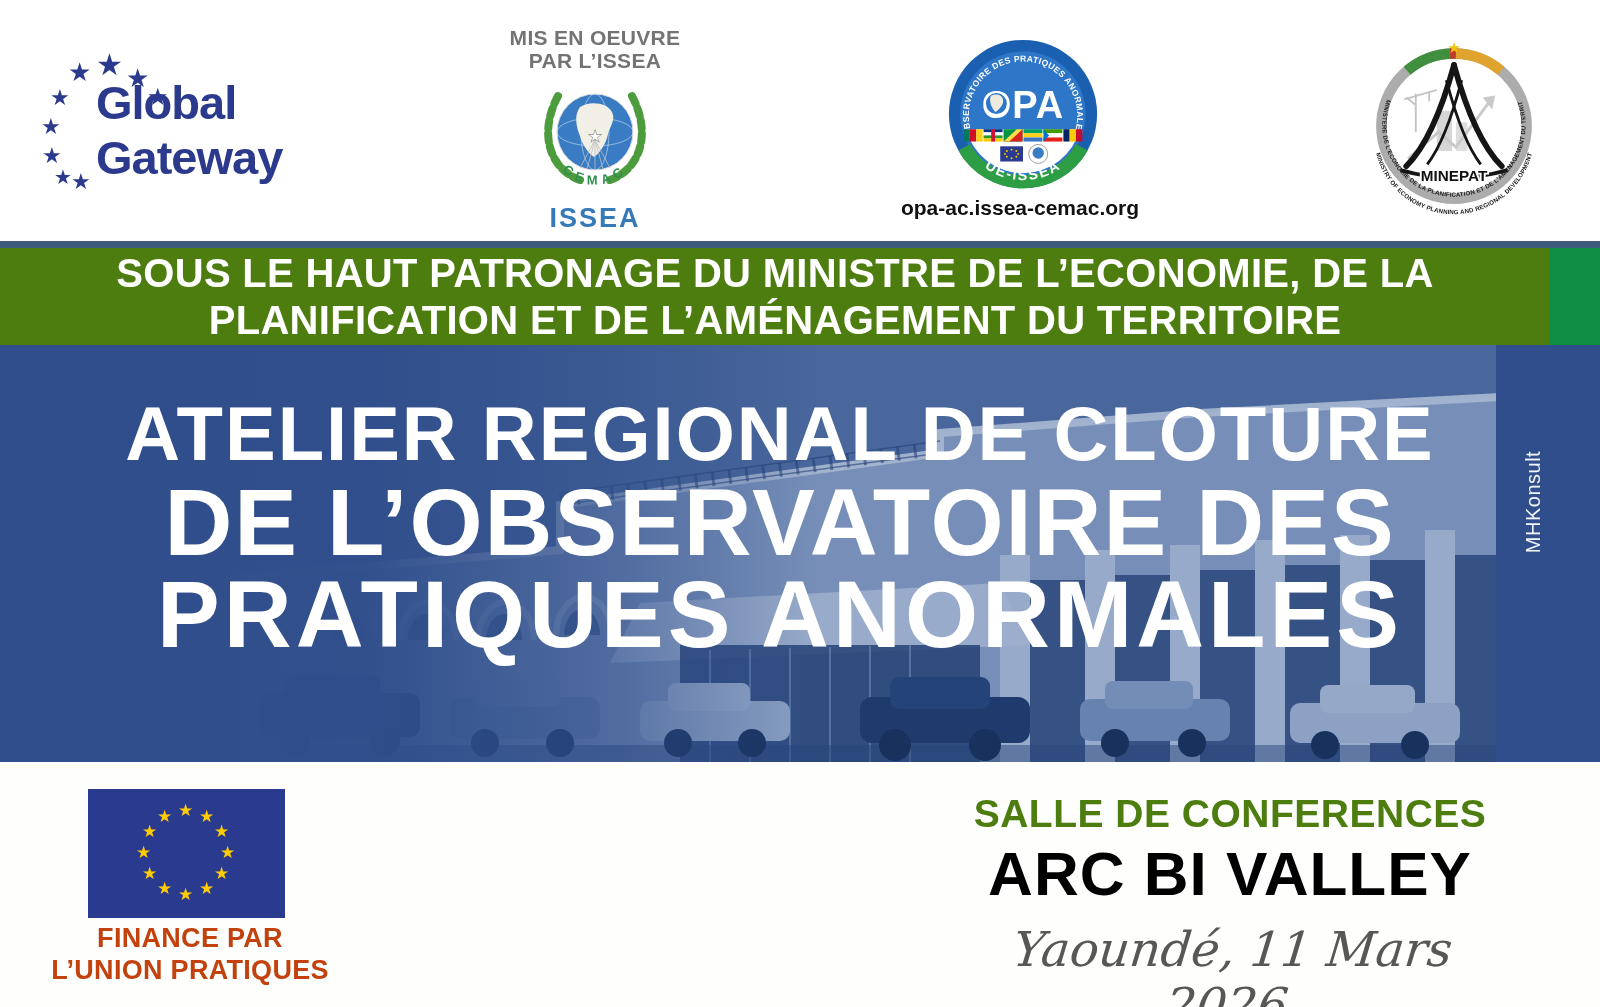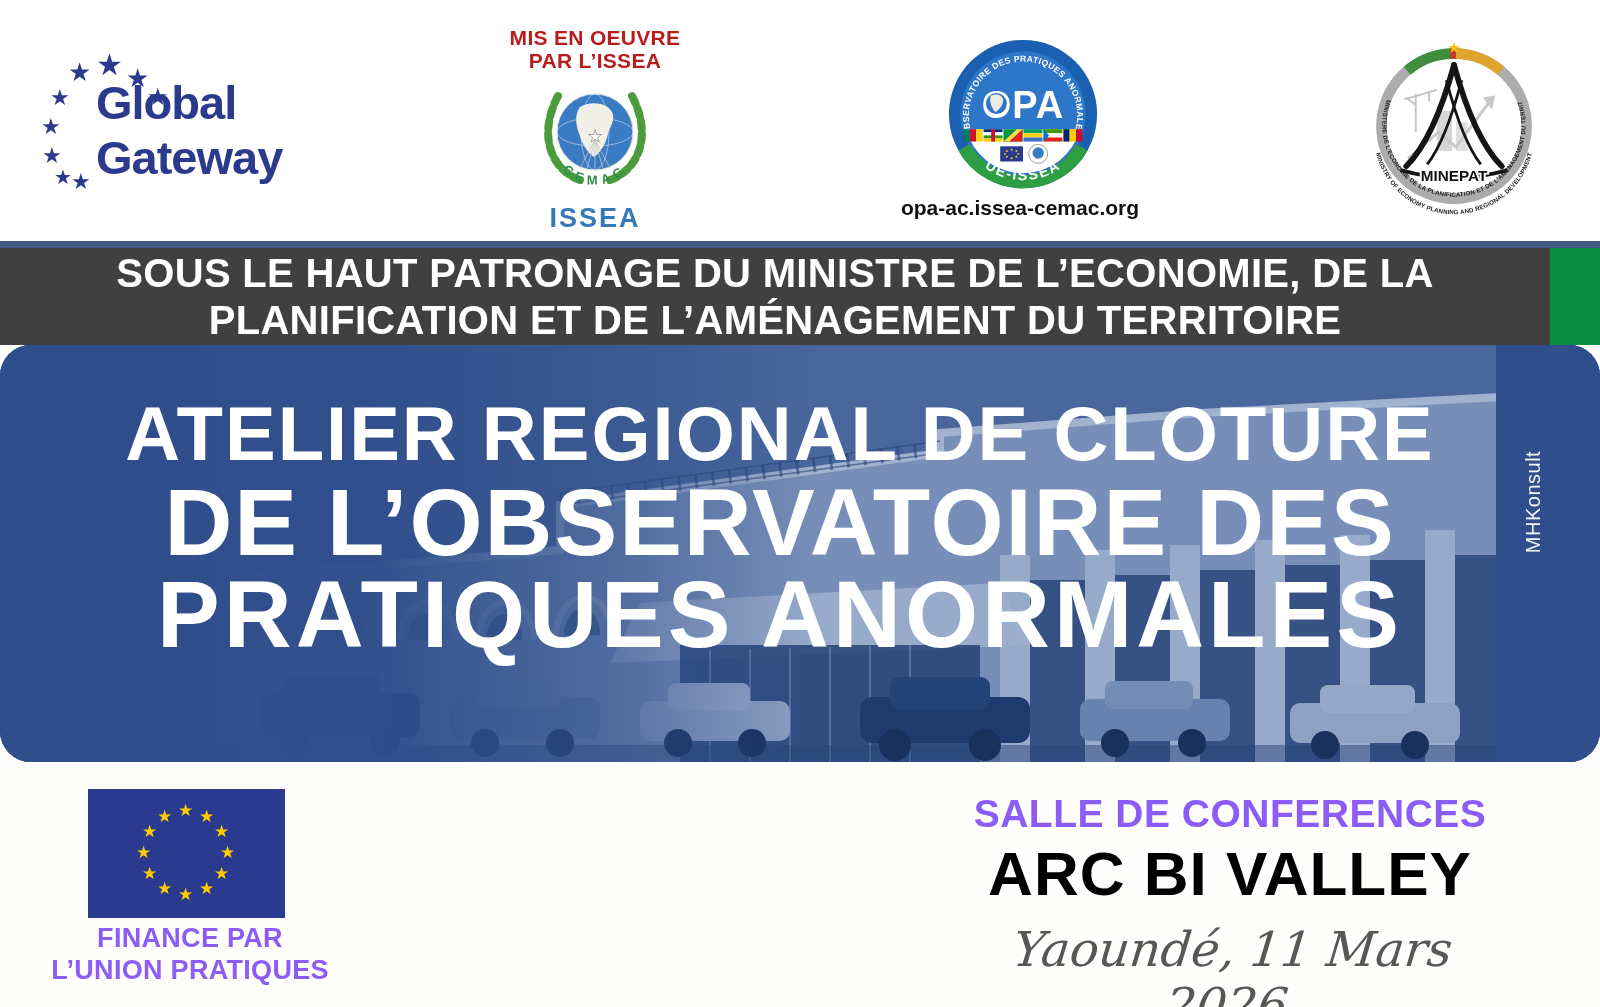--- a/index.html
+++ b/index.html
@@ -5,49 +5,49 @@
   html,body{margin:0;padding:0;background:#fff;}
   .poster{position:relative;width:1600px;height:1007px;overflow:hidden;background:#fff;
           font-family:"Liberation Sans",sans-serif;}
   
   .top{position:absolute;left:0;top:0;width:1600px;height:241px;background:#fff;}
   .gg{position:absolute;left:40px;top:50px;width:280px;height:160px;}
   .gg .star{position:absolute;color:#2B3A8C;line-height:1;}
   .gg-text{position:absolute;left:56px;top:25px;font-weight:700;font-size:47px;line-height:55px;
            color:#2B3A8C;letter-spacing:-1px;}
   .issea{position:absolute;left:482px;top:26px;width:226px;text-align:center;}
-  .issea-cap{font-weight:800;font-size:21px;line-height:23px;color:#b91c1c;letter-spacing:.3px;}
+  .issea-cap{font-weight:800;font-size:21px;line-height:23px;color:#737373;letter-spacing:.3px;}
   .issea svg{display:block;margin:2px auto 0;}
   .opa{position:absolute;left:945px;top:38px;width:156px;text-align:center;}
   .opa-url{position:absolute;left:-85px;top:158px;width:320px;text-align:center;
            font-weight:800;font-size:21px;color:#111;}
   .minepat{position:absolute;left:1368px;top:40px;width:172px;}
   
   .divider{position:absolute;left:0;top:241px;width:1600px;height:7px;background:#3E5A7D;}
-  .banner{position:absolute;left:0;top:248px;width:1550px;height:97px;background:#404040;
+  .banner{position:absolute;left:0;top:248px;width:1550px;height:97px;background:#4d7c0f;
           display:flex;flex-direction:column;justify-content:center;align-items:center;}
   .banner div{color:#fff;font-weight:800;font-size:40px;line-height:47px;letter-spacing:.3px;white-space:nowrap;}
   .banner-bg{position:absolute;left:0;top:248px;width:1600px;height:97px;background:#0C8F45;}
   
-  .hero{position:absolute;left:0;top:345px;width:1600px;height:417px;background:#0369a1;overflow:hidden;border-radius:31px;}
+  .hero{position:absolute;left:0;top:345px;width:1600px;height:417px;background:#0369a1;overflow:hidden;}
   .hero svg.bg{position:absolute;left:0;top:0;}
   .hero-title{position:absolute;left:20px;top:0;width:1520px;padding-top:46px;text-align:center;color:#fff;}
   .ht1{font-weight:800;font-size:76px;line-height:86px;letter-spacing:2px;white-space:nowrap;}
   .ht2{font-weight:800;font-size:94px;line-height:92px;letter-spacing:2px;white-space:nowrap;}
   .ht3{font-weight:800;font-size:94px;line-height:92px;letter-spacing:4px;white-space:nowrap;}
   .watermark{position:absolute;left:1454px;top:145px;width:160px;height:24px;text-align:center;
              transform:rotate(-90deg);color:#F2F5FA;font-size:20px;letter-spacing:.5px;}
   
   .footer{position:absolute;left:0;top:762px;width:1600px;height:245px;background:#FEFEFD;}
   .euflag{position:absolute;left:88px;top:27px;width:197px;height:129px;background:#2A3B8F;}
   .euflag .star{position:absolute;color:#FFCC00;font-size:17px;line-height:1;}
   .eu-cap{position:absolute;left:20px;top:160px;width:340px;text-align:center;
-          font-weight:800;font-size:27px;line-height:32px;color:#8b5cf6;letter-spacing:.3px;}
+          font-weight:800;font-size:27px;line-height:32px;color:#c2410c;letter-spacing:.3px;}
   .venue{position:absolute;left:955px;top:30px;width:550px;text-align:center;}
-  .venue-1{font-weight:800;font-size:39px;color:#8b5cf6;letter-spacing:.5px;}
+  .venue-1{font-weight:800;font-size:39px;color:#4d7c0f;letter-spacing:.5px;}
   .venue-2{font-weight:800;font-size:62px;color:#000000;letter-spacing:1px;margin-top:2px;}
   .venue-date{font-family:"DejaVu Serif",serif;font-style:italic;font-size:48px;color:#575756;
               margin-top:12px;transform:skewX(-6deg);}
 </style>
 </head>
 <body>
 
 <div class="poster">
 
   <header class="top">

